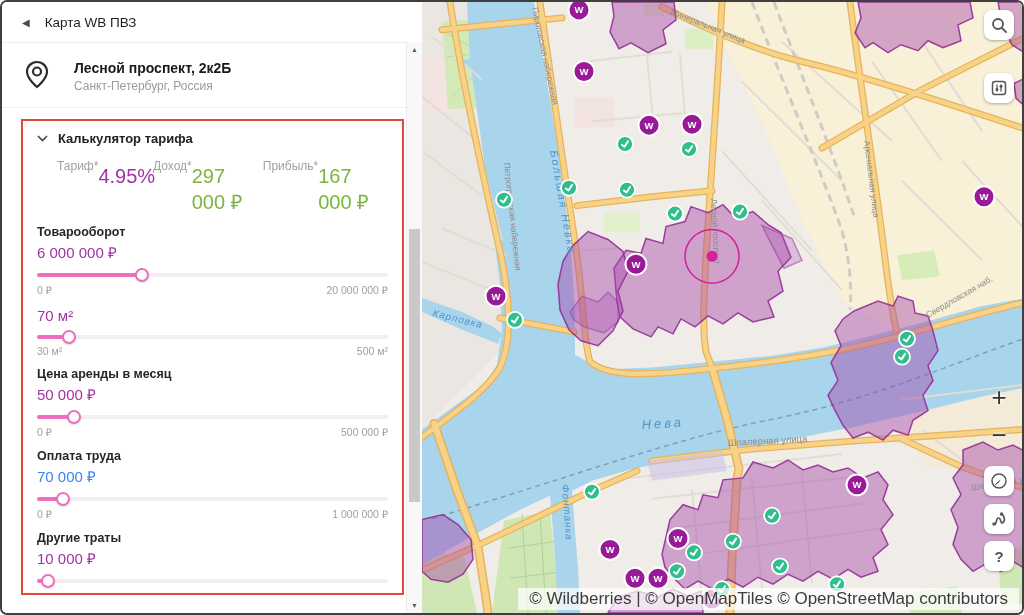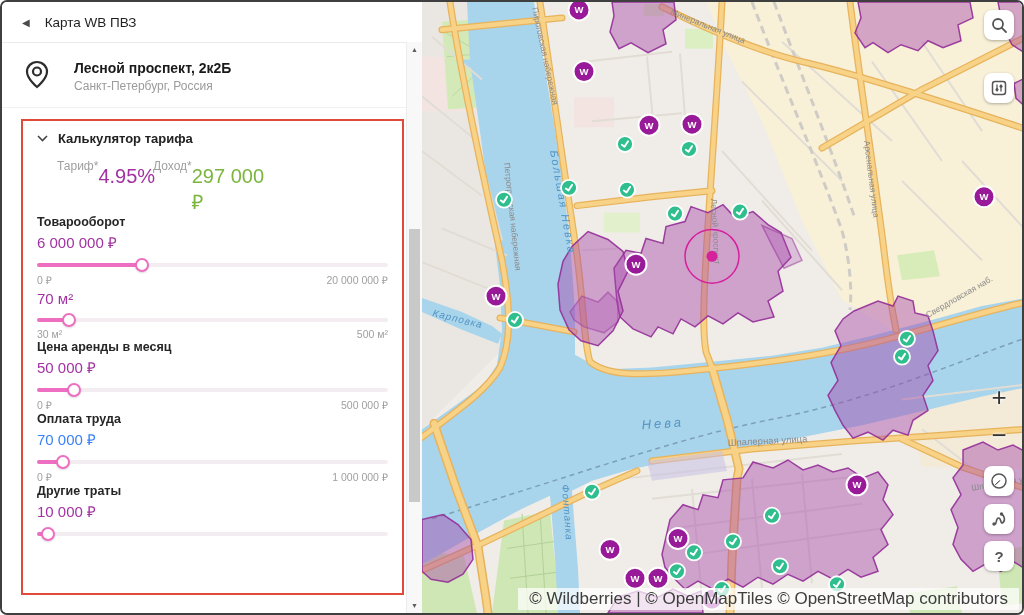--- a/index.html
+++ b/index.html
@@ -15,21 +15,21 @@
   .loc-sub{font-size:12px;color:#9b9b9b;margin-top:3px;}
   .calc-box{margin:11px 18px 0 19px;border:2px solid var(--hl-red,#e14a38);padding:10px 14px 10px;box-sizing:border-box;height:476px;overflow:hidden;}
   .calc-head{display:flex;align-items:center;}
   .chev{margin-right:10px;display:flex;}
   .calc-title{font-size:13px;font-weight:bold;color:#222;}
   .stats{display:flex;margin-top:13px;padding-left:20px;}
   .stat{display:flex;flex-direction:row;}
   .stat.w1{width:96px;} .stat.w2{width:127px;}
   .stat-label{font-size:12px;color:#9f9f9f;}
   .stat-value{font-size:20px;margin-top:6px;}
-  .slider-group{}
+  .slider-group{margin-top:10px;}
   .sl-label{font-size:12.5px;font-weight:bold;color:#262626;}
   .sl-value{font-size:15px;margin-top:3px;}
   .sl-track{position:relative;height:14px;margin-top:6px;cursor:pointer;}
   .sl-line{position:absolute;left:0;right:0;top:5px;height:4px;background:#f3edf1;border-radius:2px;}
   .sl-fill{position:absolute;left:0;top:5px;height:4px;background:var(--pink,#ee6fc1);border-radius:2px;}
   .sl-handle{position:absolute;top:0;width:14px;height:14px;box-sizing:border-box;background:#fff;border:2px solid var(--pink,#ee6fc1);border-radius:50%;box-shadow:0 1px 2px rgba(0,0,0,.15);}
   .sl-minmax{display:flex;justify-content:space-between;font-size:10.5px;color:#9f9f9f;margin-top:1px;}
   
   .sb-scroll{position:absolute;right:0;top:40px;bottom:0;width:15px;background:#f8f8f8;border-left:1px solid #ececec;z-index:6;}
   .sb-arrow{position:absolute;left:0;width:100%;text-align:center;font-size:7px;color:#5f5f5f;cursor:pointer;}
@@ -89,20 +89,24 @@
 
       <div class="stats">
         <div class="stat w1">
           <span class="stat-label">Тариф*</span>
           <span class="stat-value" style="color: rgb(162, 50, 162);">4.95%</span>
         </div>
         <div class="stat w2">
           <span class="stat-label">Доход*</span>
           <span class="stat-value" style="color: rgb(124, 181, 62);">297 000 ₽</span>
         </div>
+        <div class="stat">
+          <span class="stat-label">Прибыль*</span>
+          <span class="stat-value" style="color: rgb(124, 181, 62);">167 000 ₽</span>
+        </div>
       </div>
 
       <div class="slider-group">
         <div class="sl-label">Товарооборот</div>
         <div class="sl-value" style="color: rgb(162, 50, 162);">6 000 000 ₽</div>
         <div class="sl-track">
             <div class="sl-line"></div>
             <div class="sl-fill" style="width: 30%;"></div>
             <div class="sl-handle" style="left: calc(30% - 7px);"></div>
           </div>

